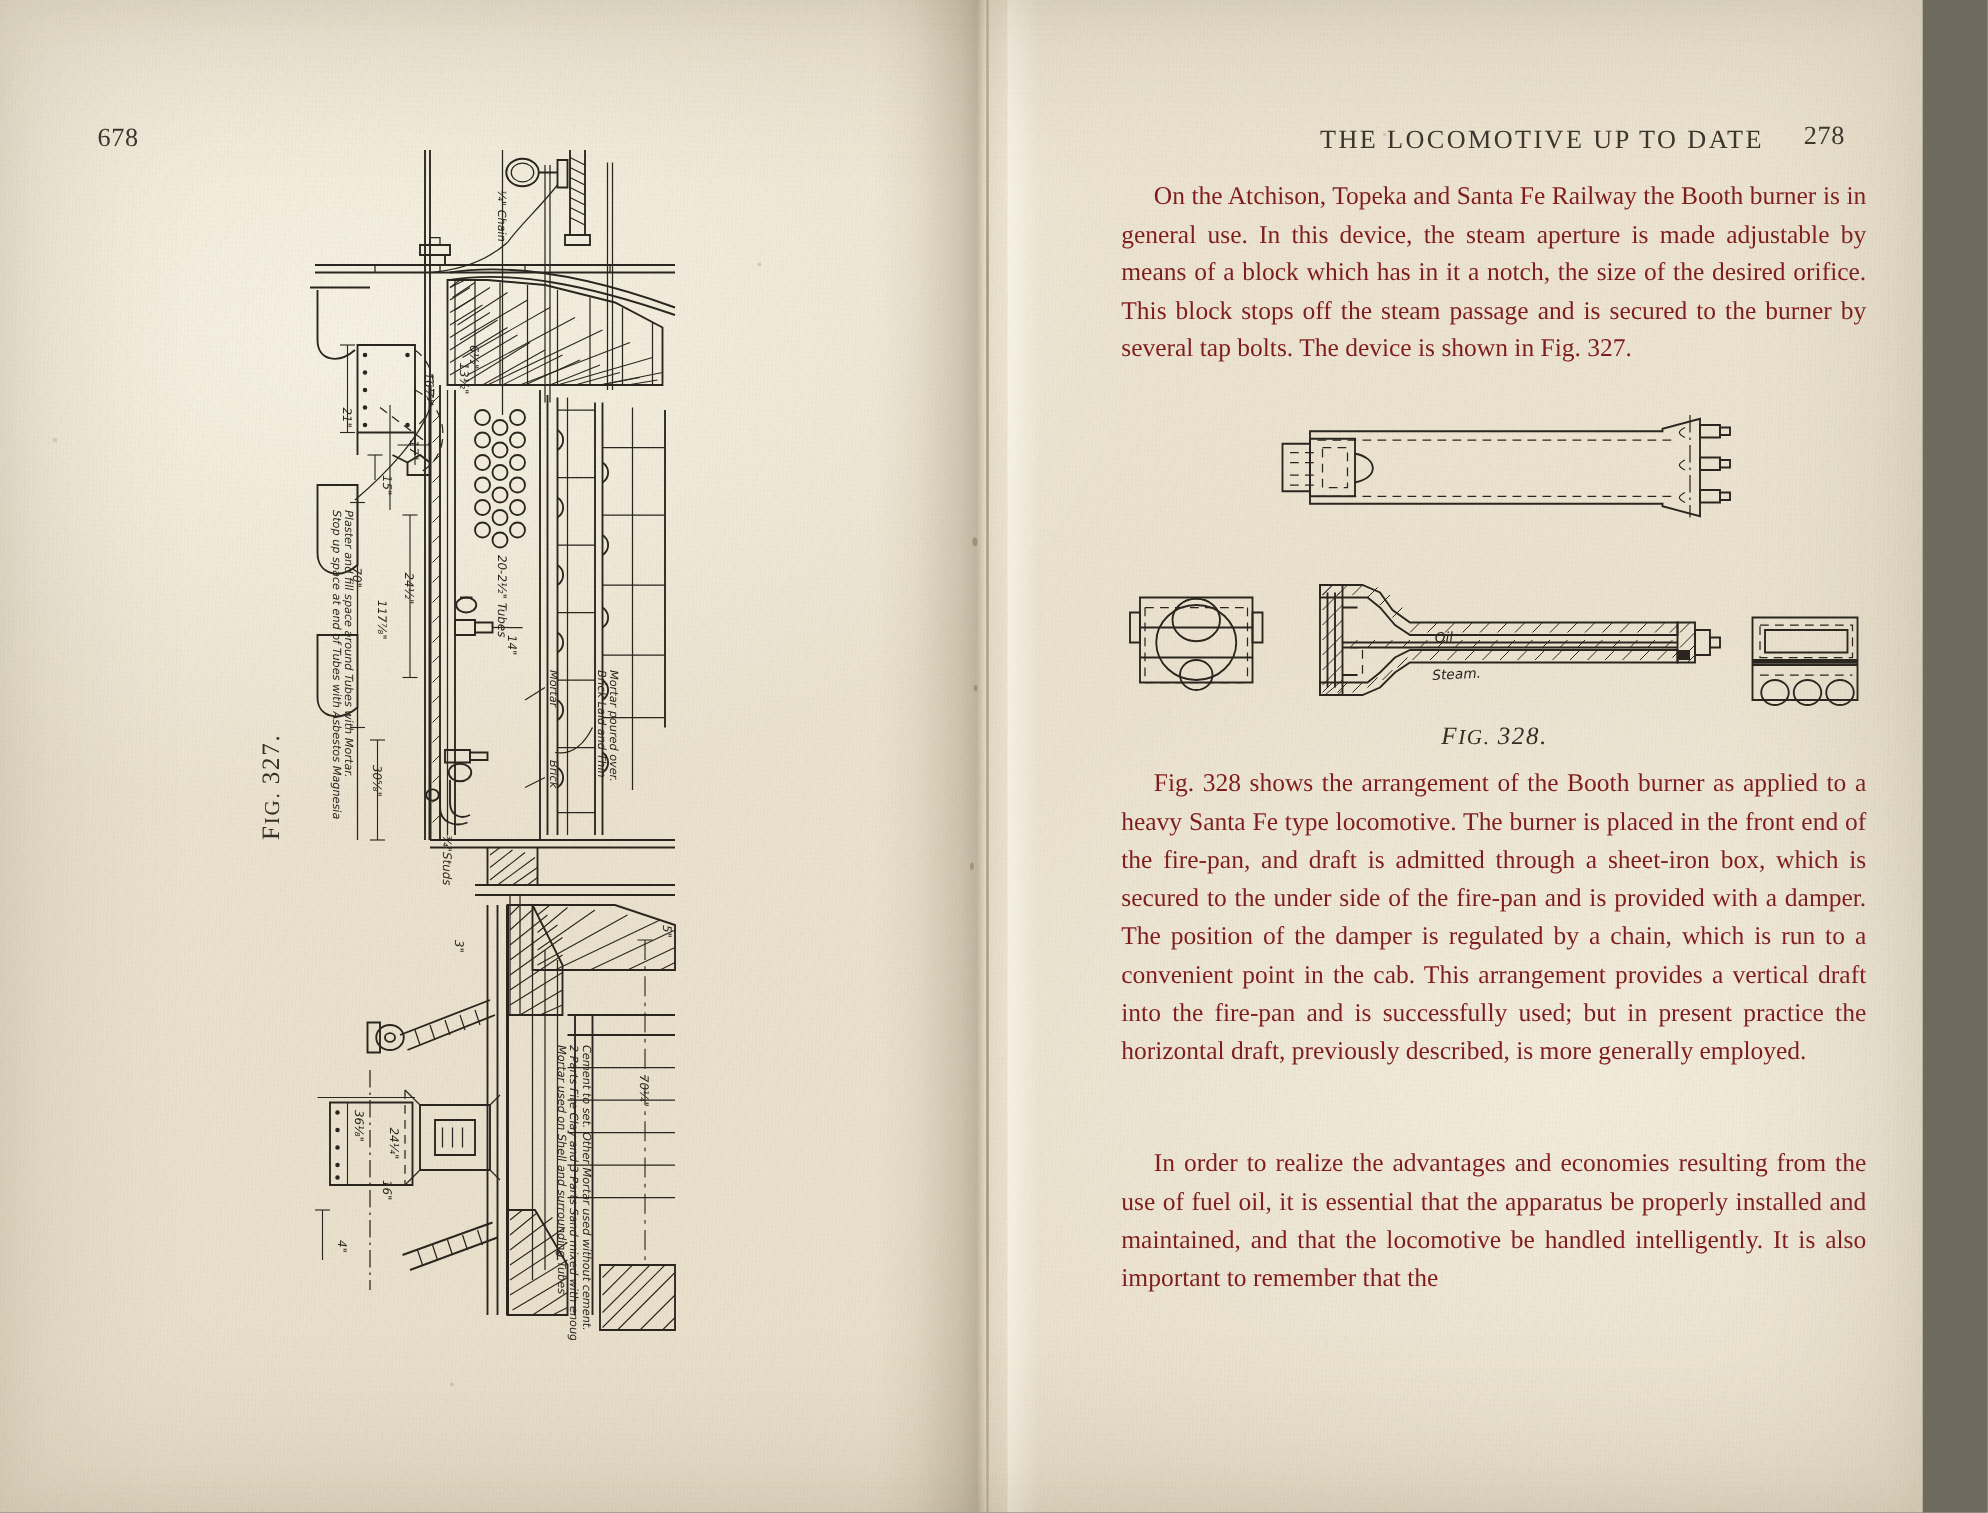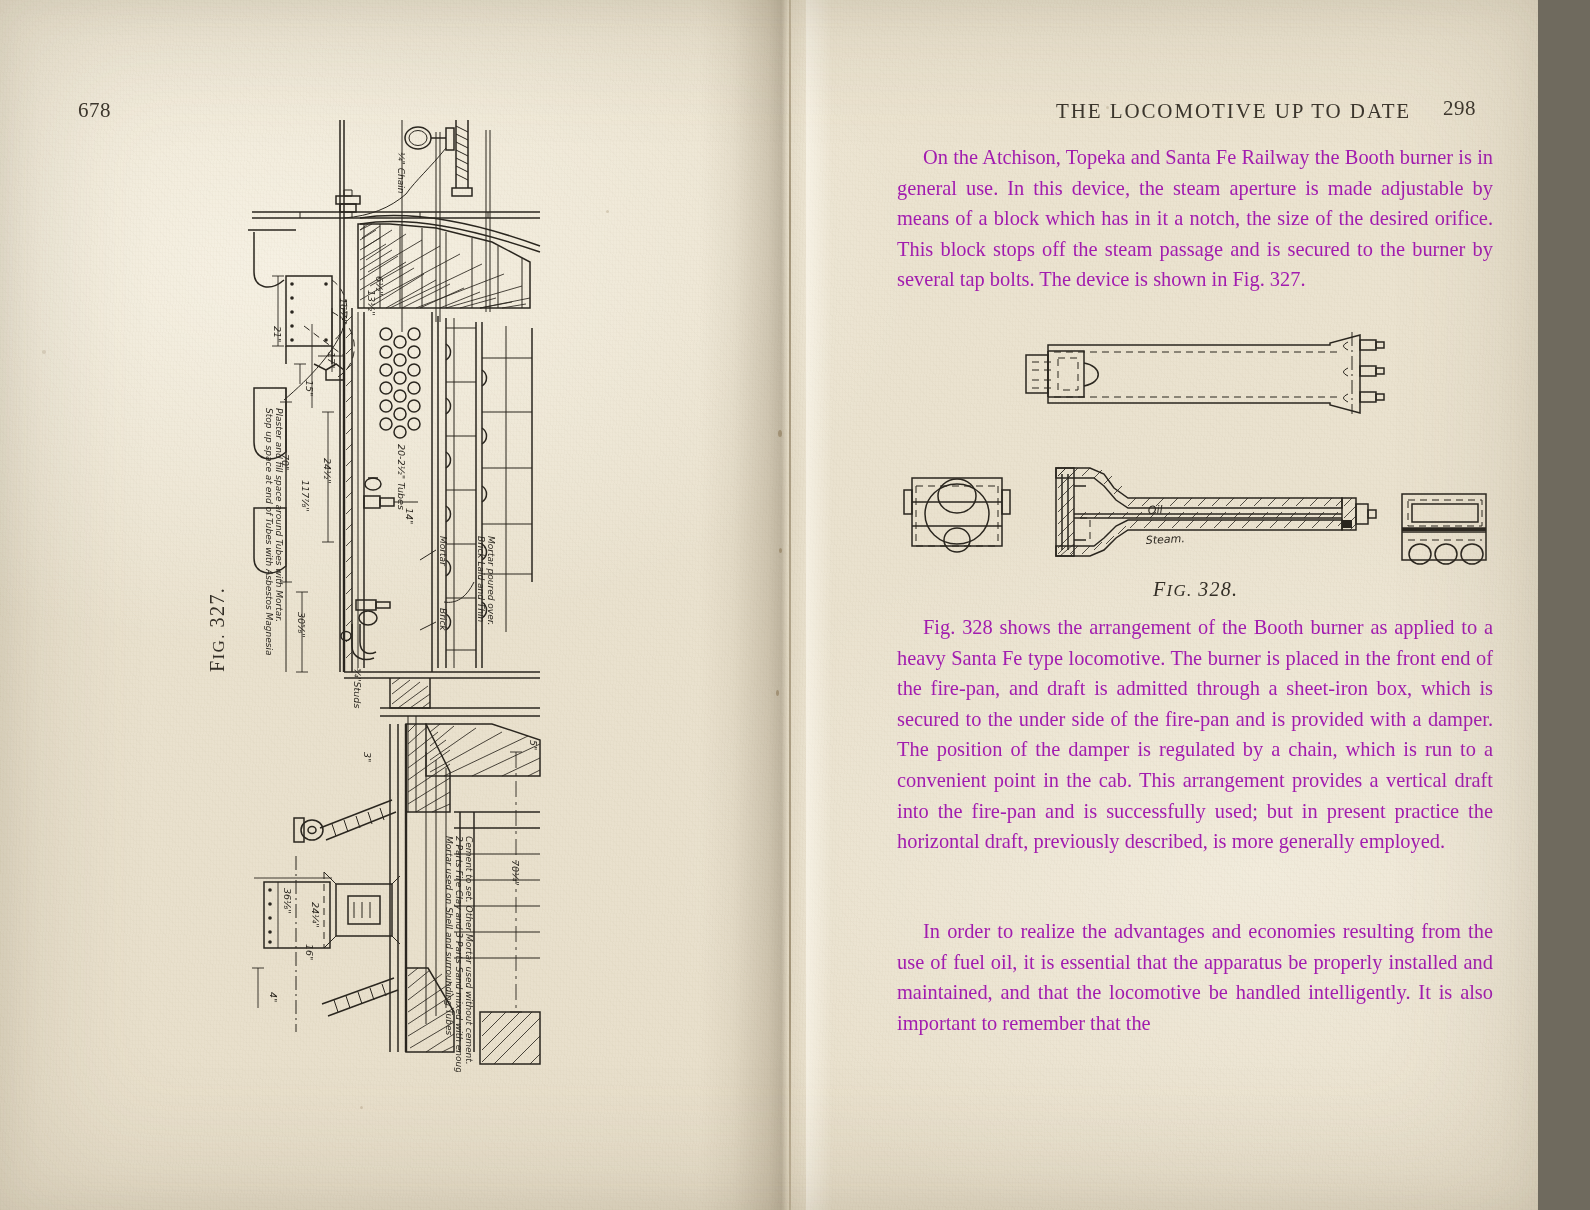--- a/index.html
+++ b/index.html
@@ -71,21 +71,21 @@
     position:absolute;
     font-size:21px;color:#3b352c;
     letter-spacing:1.9px;
     white-space:nowrap;
   }
 
   
   .col{
     position:absolute;
     left:897px;width:596px;
-    color:#a21caf;
+    color:#7f1d1d;
     font-size:20.4px;
     text-align:justify;
     text-justify:inter-word;
   }
   .col p{margin:0;line-height:30.6px;text-indent:26px;}
   .secthead{
     position:absolute;left:897px;width:596px;
     text-align:center;
     font-family:"DejaVu Serif", serif;
     font-weight:bold;
@@ -428,21 +428,21 @@
   <div class="spot" style="left:778px;top:430px;width:4px;height:7px;"></div>
   <div class="spot" style="left:779px;top:548px;width:3px;height:5px;"></div>
   <div class="spot" style="left:776px;top:690px;width:3px;height:6px;"></div>
   <div class="spot" style="left:606px;top:210px;width:3px;height:3px;opacity:.5;"></div>
   <div class="spot" style="left:1106px;top:106px;width:3px;height:3px;opacity:.45;"></div>
   <div class="spot" style="left:360px;top:1106px;width:3px;height:3px;opacity:.5;"></div>
   <div class="spot" style="left:42px;top:350px;width:4px;height:4px;opacity:.4;"></div>
 
   <div class="runhead" style="left:1056px;top:99px;">THE LOCOMOTIVE UP TO DATE</div>
 
-  <div class="folio" style="left:1443px;top:96px;">298</div>
+  <div class="folio" style="left:1443px;top:96px;">278</div>
 
   <div class="col" style="top:142px;">
     <p>On the Atchison, Topeka and Santa Fe Railway the Booth burner is in general use. In this device, the steam aperture is made adjustable by means of a block which has in it a notch, the size of the desired orifice. This block stops off the steam passage and is secured to the burner by several tap bolts. The device is shown in Fig. 327.</p>
   </div>
 
   <div class="plate" style="left:890px;top:318px;">
   <svg width="610" height="275" viewBox="0 0 610 275">
 
     <path class="ln" d="M158 27 L440 27 L440 25 L470 17 L470 95 L440 87 L440 85 L158 85 Z"></path>
     <path class="ln" d="M158 33 L158 79"></path>

